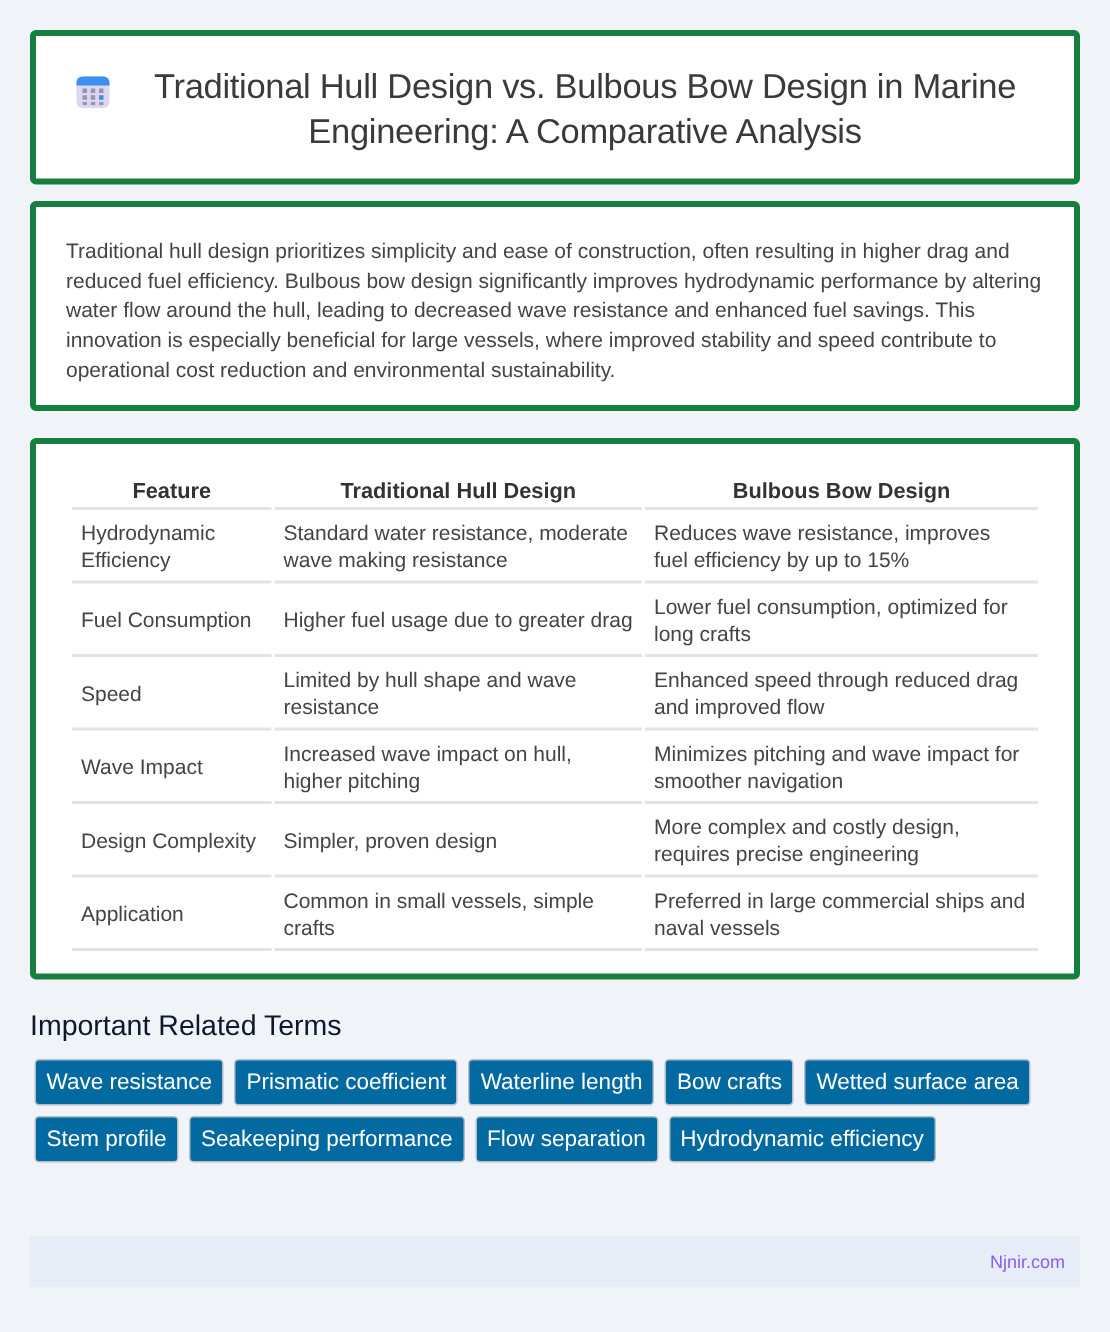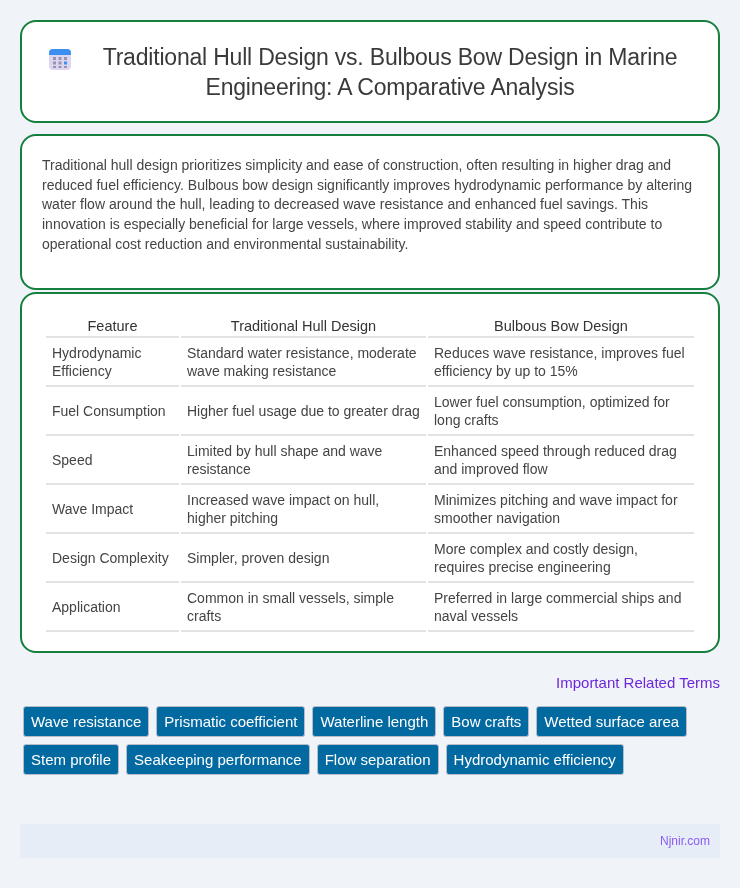--- a/index.html
+++ b/index.html
@@ -1,35 +1,35 @@
 <!DOCTYPE html>
 <html><head>
 <meta charset="utf-8">
 <style>
   * { box-sizing: border-box; margin: 0; padding: 0; }
   html, body { width: 740px; height: 888px; background: #f0f3f8; }
   body { font-family: "Liberation Sans", "DejaVu Sans", sans-serif; color: #333; position: relative; overflow: hidden; }
 
-  .card { position: absolute; left: 20px; width: 700px; background: #fff; border: 2px solid #15803d; border-radius: 16px; }
+  .card { position: absolute; left: 20px; width: 700px; background: #fff; border: 4px solid #15803d; border-radius: 4px; }
 
   .title-card { top: 20px; height: 103px; display: flex; align-items: center; justify-content: center; padding: 0 20px; }
   .title-icon { position: absolute; left: 26px; top: 25px; width: 24px; height: 24px; }
   .page-title { font-size: 23px; font-weight: normal; color: #3a3a3a; text-align: center; line-height: 30px; padding-left: 40px; letter-spacing: -0.2px; }
 
-  .intro-card { top: 134px; height: 156px; padding: 20px 20px; }
+  .intro-card { top: 134px; height: 140px; padding: 20px 20px; }
   .intro-text { font-size: 14px; line-height: 19.7px; color: #444; }
 
   .table-card { top: 292px; height: 361px; padding: 20px 22px; }
   table { width: 100%; border-collapse: separate; border-spacing: 2px 0; }
-  th { font-size: 14.5px; font-weight: normal; color: #333; text-align: center; padding: 4px 6px 2px; border-bottom: 2px solid #e3e3e3; height: 24px; }
+  th { font-size: 14.5px; font-weight: bold; color: #333; text-align: center; padding: 4px 6px 2px; border-bottom: 2px solid #e3e3e3; height: 24px; }
   td { font-size: 14px; color: #444; line-height: 18px; padding: 6px 6px 5px; border-bottom: 2px solid #e3e3e3; height: 49px; vertical-align: middle; }
   td.feature { width: 133px; }
   td.trad { width: 245px; }
 
-  .terms-heading { position: absolute; top: 674px; left: 20px; width: 700px; text-align: right; font-size: 15px; color: #6d28d9; }
+  .terms-heading { position: absolute; top: 674px; left: 20px; width: 700px; text-align: left; font-size: 19px; color: #0f172a; }
   .terms { position: absolute; top: 706px; left: 23px; width: 690px; display: flex; flex-wrap: wrap; gap: 7px 7px; }
   .term { background: #0369a1; color: #fff; font-size: 15px; padding: 6px 7px; border-radius: 3px; border: 1px solid #b7bcc8; height: 31px; line-height: 18px; white-space: nowrap; }
 
   .footer { position: absolute; top: 824px; left: 20px; width: 700px; height: 34px; background: #e6edf7; display: flex; align-items: center; justify-content: flex-end; padding-right: 10px; }
   .footer-text { font-size: 12px; color: #8b5cf6; }
 </style>
 </head>
 <body>
 
 <div class="card title-card">

